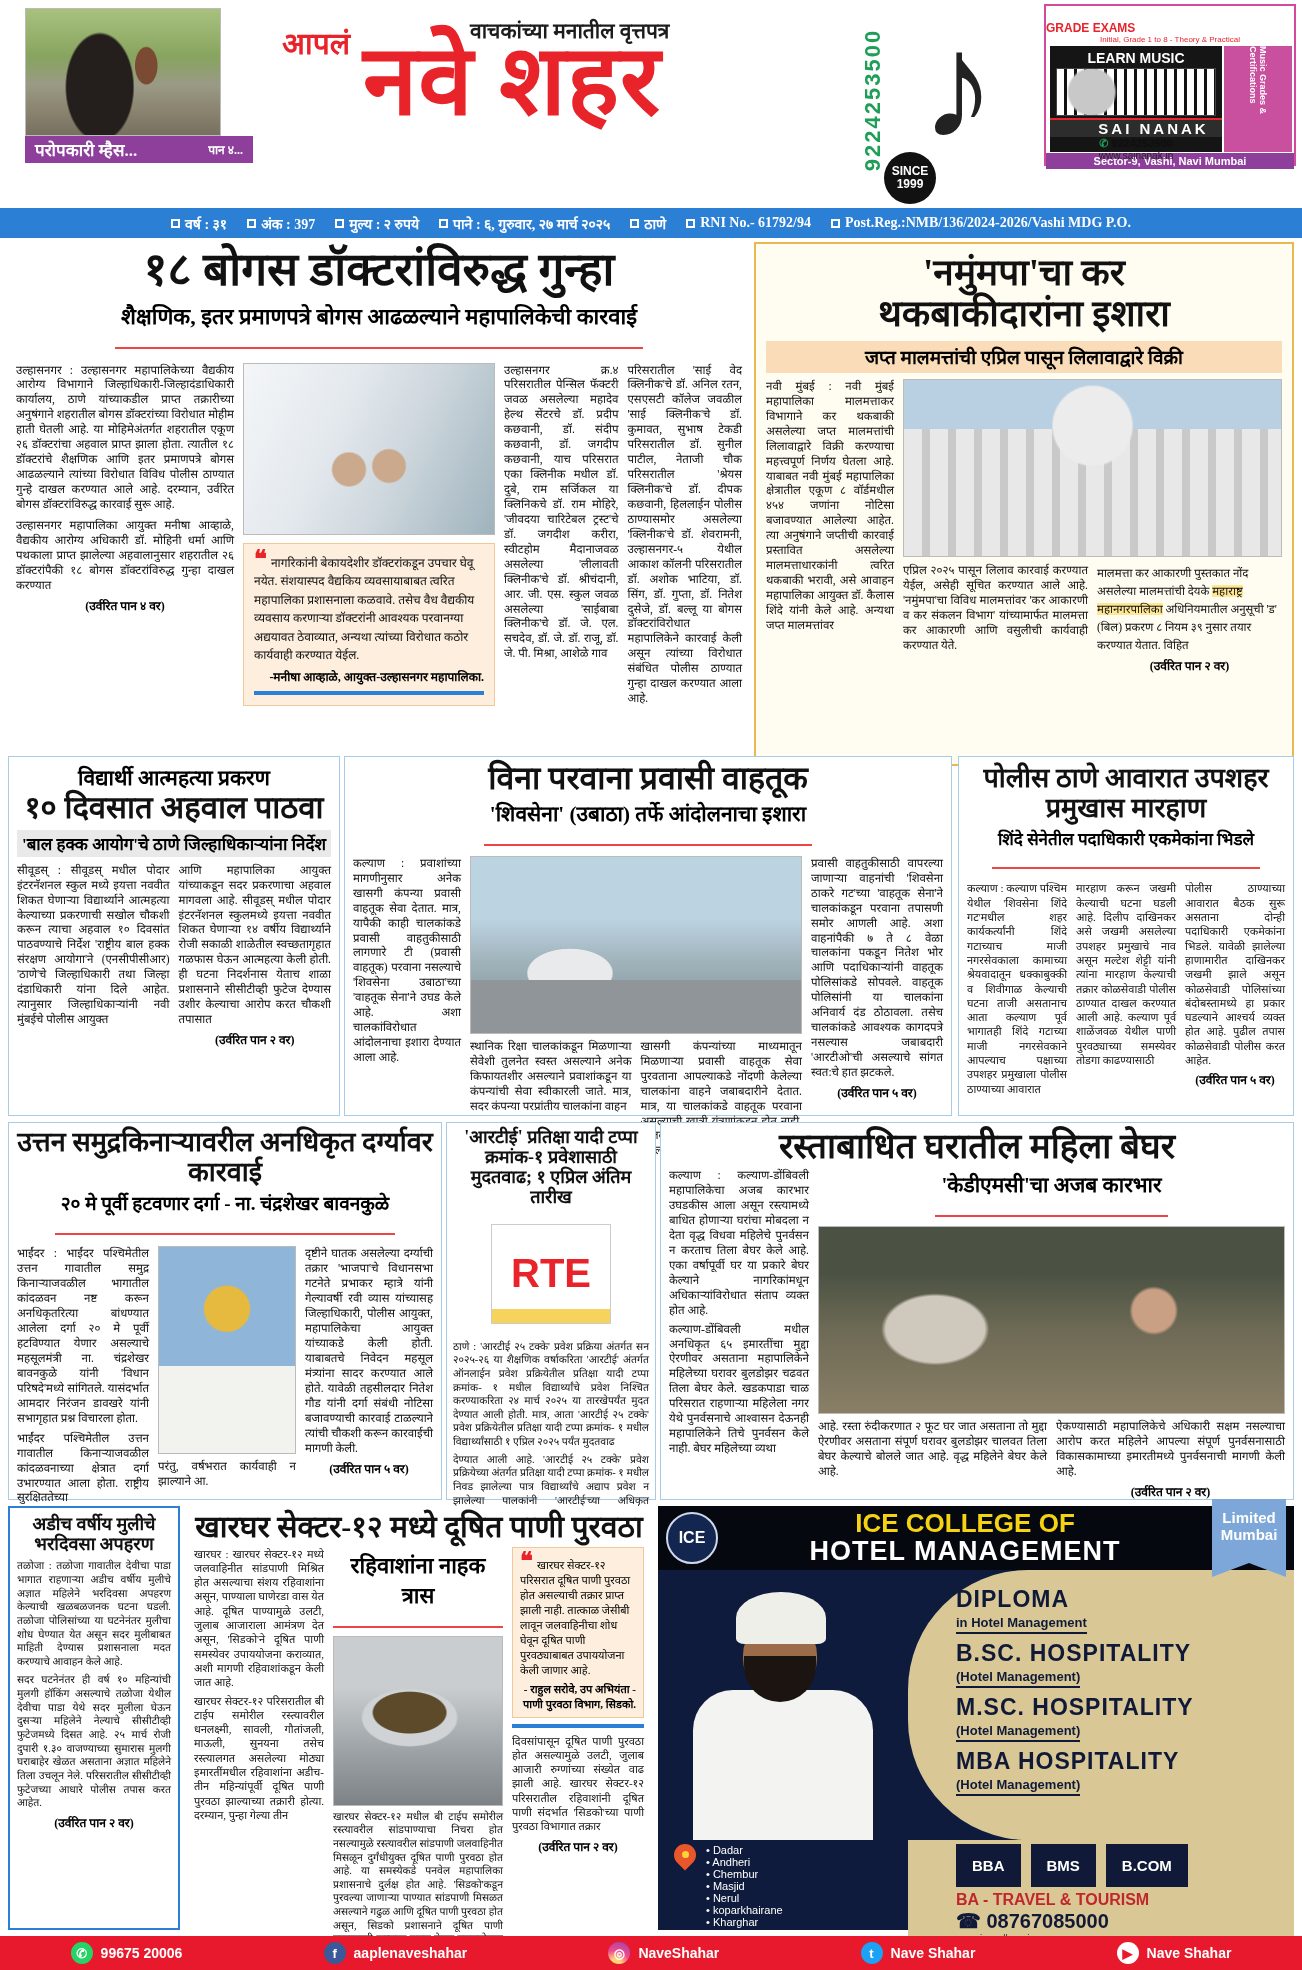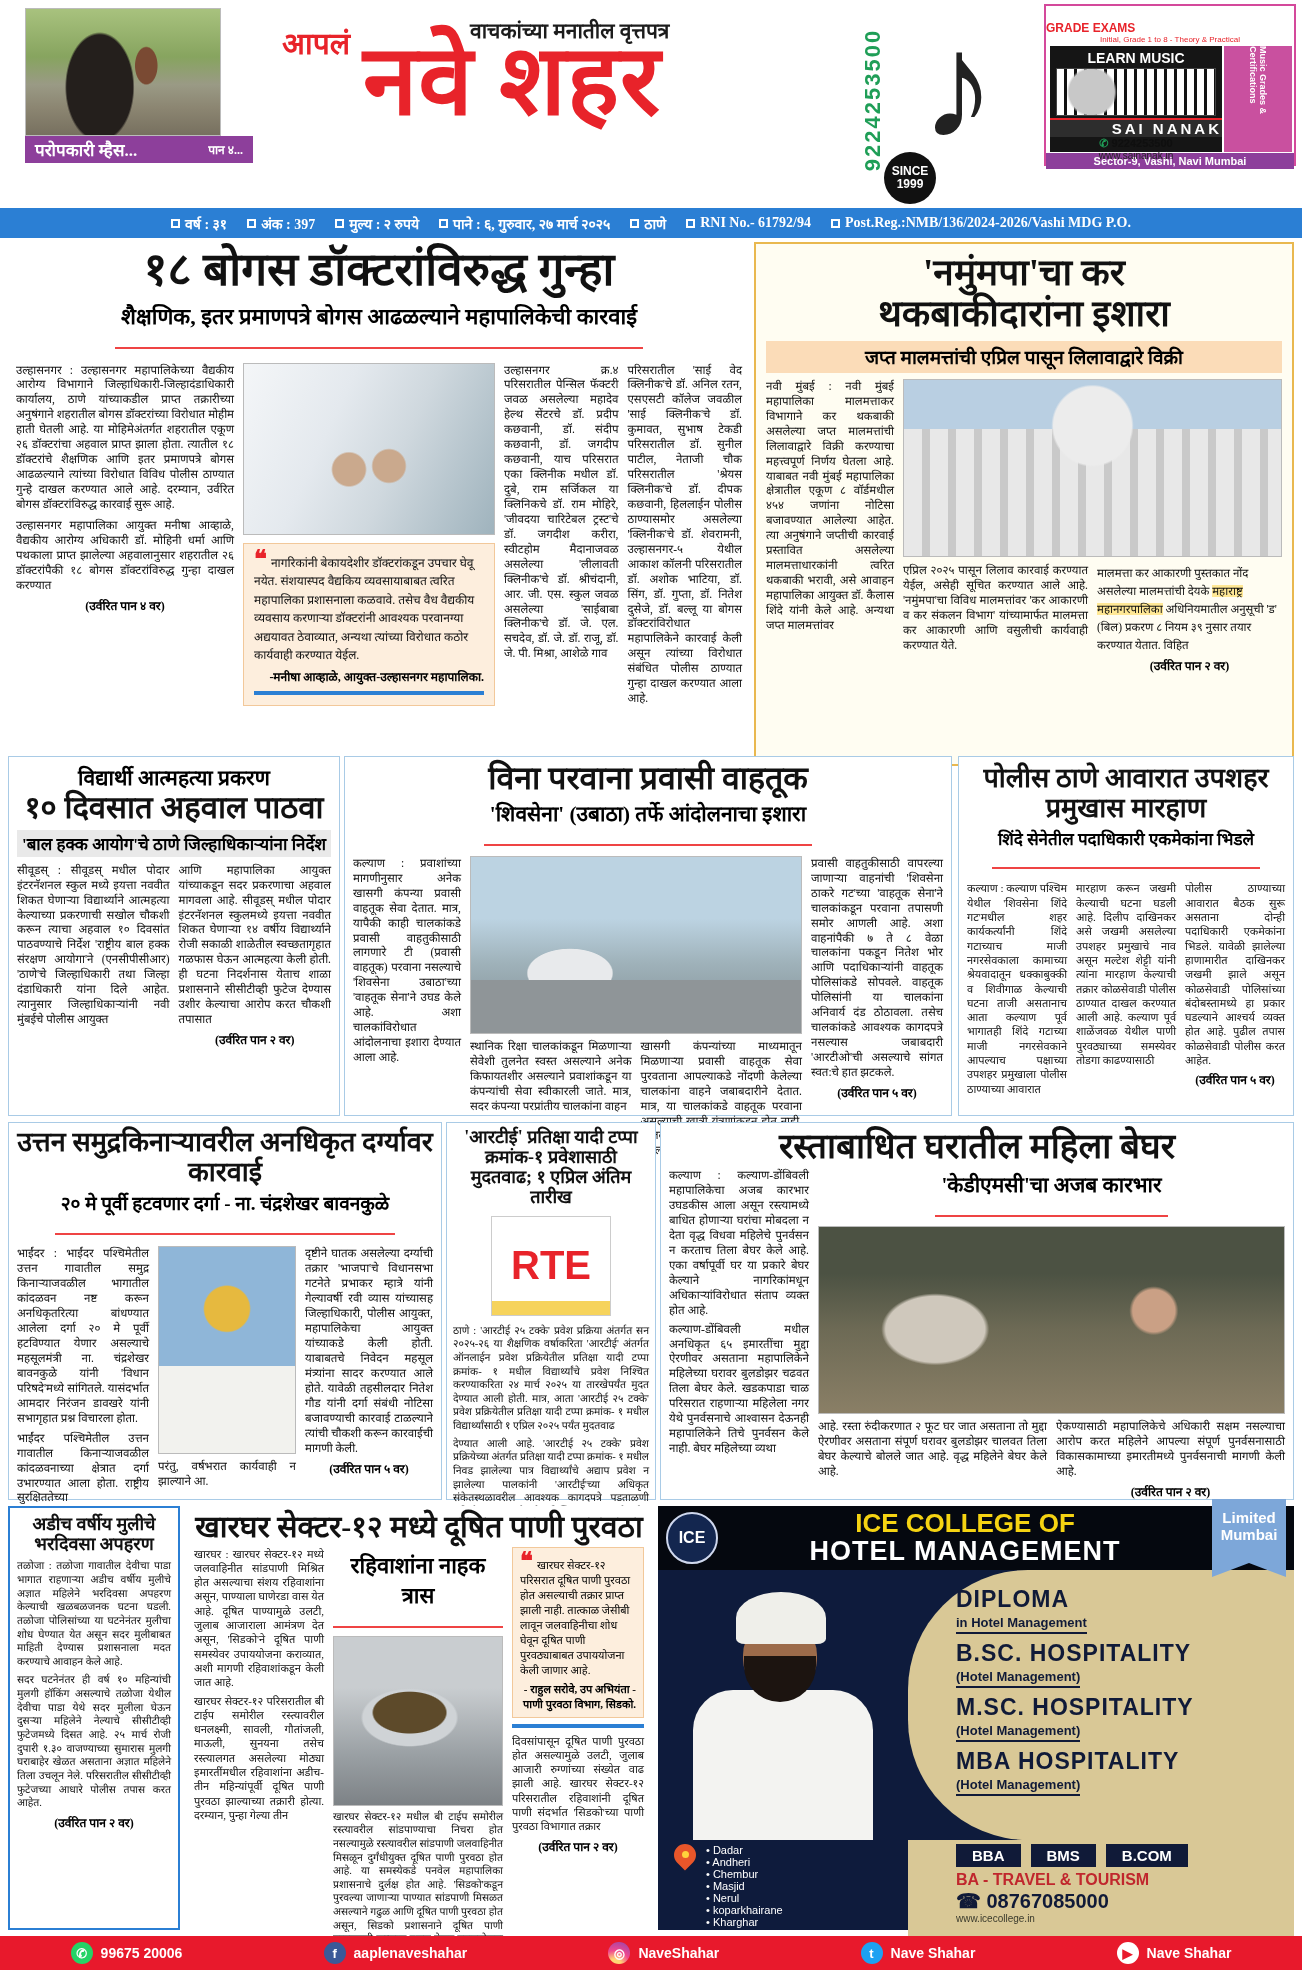--- a/index.html
+++ b/index.html
@@ -34,21 +34,21 @@
   .ma-title { color:#e8232a; font-weight:bold; font-size:12px; text-align:left; margin-top:15px; }
   .ma-sub { color:#e8232a; font-size:8px; text-align:center; }
   .ma-body { display:flex; height:108px; }
   .ma-black { width:172px; margin:2px 0 0 4px; background:#151515; position:relative; }
   .ma-learn { color:#fff; font-weight:bold; font-size:14px; text-align:center; padding-top:4px; }
   .ma-gfx { height:48px; margin:2px 6px;
     background:
       radial-gradient(circle at 22% 50%, #c8c8c8 0 18%, transparent 20%),
       repeating-linear-gradient(90deg,#fff 0 7px,#111 7px 10px);
     border:1px solid #444; }
-  .ma-name { color:#fff; background:#2d2d2d; font-weight:bold; font-size:15px; text-align:right; letter-spacing:3px; border-top:2px solid #e8232a;padding-left:35px; }
+  .ma-name { color:#fff; background:#2d2d2d; font-weight:bold; font-size:15px; text-align:center; letter-spacing:3px; border-top:2px solid #e8232a;padding-left:35px; }
   .ma-phone { color:#0f0f0f; font-size:11px; font-weight:bold; text-align:center; }
   .ma-phone .g { color:#1f9e57; }
   .ma-side { flex:1; background:#c9509f; color:#fff; writing-mode:vertical-rl; text-orientation:mixed;
     font-size:9px; font-weight:bold; display:flex; align-items:center; justify-content:center; margin:2px 2px 0 2px; }
   .ma-web { font-size:10px; color:#222; text-align:center; }
   .ma-addr { background:#8d3f9b; color:#fff; font-size:11px; font-weight:bold; text-align:center; padding:2px 0; margin-top:1px; }
 
   
   .infobar { position:absolute; left:0; top:208px; width:1302px; height:30px; background:#2b7fd4;
     display:flex; align-items:center; justify-content:center; gap:20px; color:#fff; font-weight:bold; font-size:14px; }
@@ -111,21 +111,21 @@
   .a-dargah { left:2px; top:882px; width:434px; height:378px; padding:4px 8px; }
   .a-dargah .hl { font-size:27px; }
   .a-dargah .sub { font-size:19px; margin:3px 0 6px 0; }
   .ph-dargah { width:100%; height:208px;
     background:
       radial-gradient(circle at 50% 30%, #e6b93f 0 14%, transparent 15%),
       linear-gradient(0deg,#f2f2ee 0 42%, transparent 42%),
       linear-gradient(180deg,#8fb6d8 0 60%,#b7cfe3 100%); }
   .a-rte { left:440px; top:882px; width:210px; height:378px; padding:4px 6px; }
   .a-rte .hl { font-size:18px; }
-  .ph-rte { width:120px; height:100px; margin:8px auto; background:#fff; border:1px solid #ccc;
+  .ph-rte { width:120px; height:100px; margin:16px auto; background:#fff; border:1px solid #ccc;
     display:flex; align-items:center; justify-content:center; color:#e8232a; font-weight:bold;
     font-size:40px; font-family:"Liberation Sans",sans-serif;
     box-shadow:inset 0 -14px 0 #f6d35c; }
   .a-rasta { left:654px; top:882px; width:634px; height:378px; padding:4px 8px; }
   .a-rasta .hl { font-size:35px; }
   .a-rasta .sub { font-size:21px; margin:2px 0 4px 0; }
   .ph-rasta { width:100%; height:188px;
     background:
       radial-gradient(circle at 72% 45%, #caa085 0 6%, transparent 7%),
       radial-gradient(ellipse 90px 60px at 25% 55%, #cfc8bc 0 55%, transparent 60%),
@@ -167,21 +167,21 @@
   .crs-sub { color:#101a38; font-weight:bold; font-size:13px; border-bottom:2px solid #101a38; display:inline-block; padding-bottom:2px; margin-bottom:6px; }
   .ice-foot { display:flex; }
   .ice-loc { width:250px; color:#fff; font-size:11px; padding:4px 6px 0 14px; display:flex; gap:8px; }
   .pin { width:26px; height:34px; position:relative; flex:none; }
   .pin::before { content:""; position:absolute; left:2px; top:0; width:22px; height:22px; background:#e8562a; border-radius:50% 50% 50% 0; transform:rotate(-45deg); }
   .pin::after { content:""; position:absolute; left:10px; top:7px; width:7px; height:7px; background:#ffd23c; border-radius:50%; }
   .ice-loc ul { list-style:none; }
   .ice-loc li::before { content:"• "; }
   .ice-right { flex:1; background:#d9c896; padding:2px 10px 0 48px; }
   .degrees { display:flex; gap:10px; margin:2px 0 4px 0; }
-  .deg { background:#101a38; color:#fff; font-weight:bold; font-size:15px; padding:3px 16px; }
+  .deg { background:#101a38; color:#fff; font-weight:bold; font-size:15px; padding:13px 16px; }
   .batt { color:#c0272d; font-weight:bold; font-size:16px; }
   .ice-ph { color:#101a38; font-weight:bold; font-size:20px; }
   .ice-web { color:#3a3a2c; font-size:10px; }
 
   
   .footer { position:absolute; left:0; top:1936px; width:1302px; height:34px; background:#e8192c;
     display:flex; align-items:center; justify-content:space-around; color:#fff; font-family:"Liberation Sans",sans-serif; }
   .soc { display:flex; align-items:center; gap:8px; font-size:14px; font-weight:bold; }
   .ic { width:22px; height:22px; border-radius:50%; display:flex; align-items:center; justify-content:center; font-size:13px; font-weight:bold; }
   .ic-wa { background:#25d366; color:#fff; }

